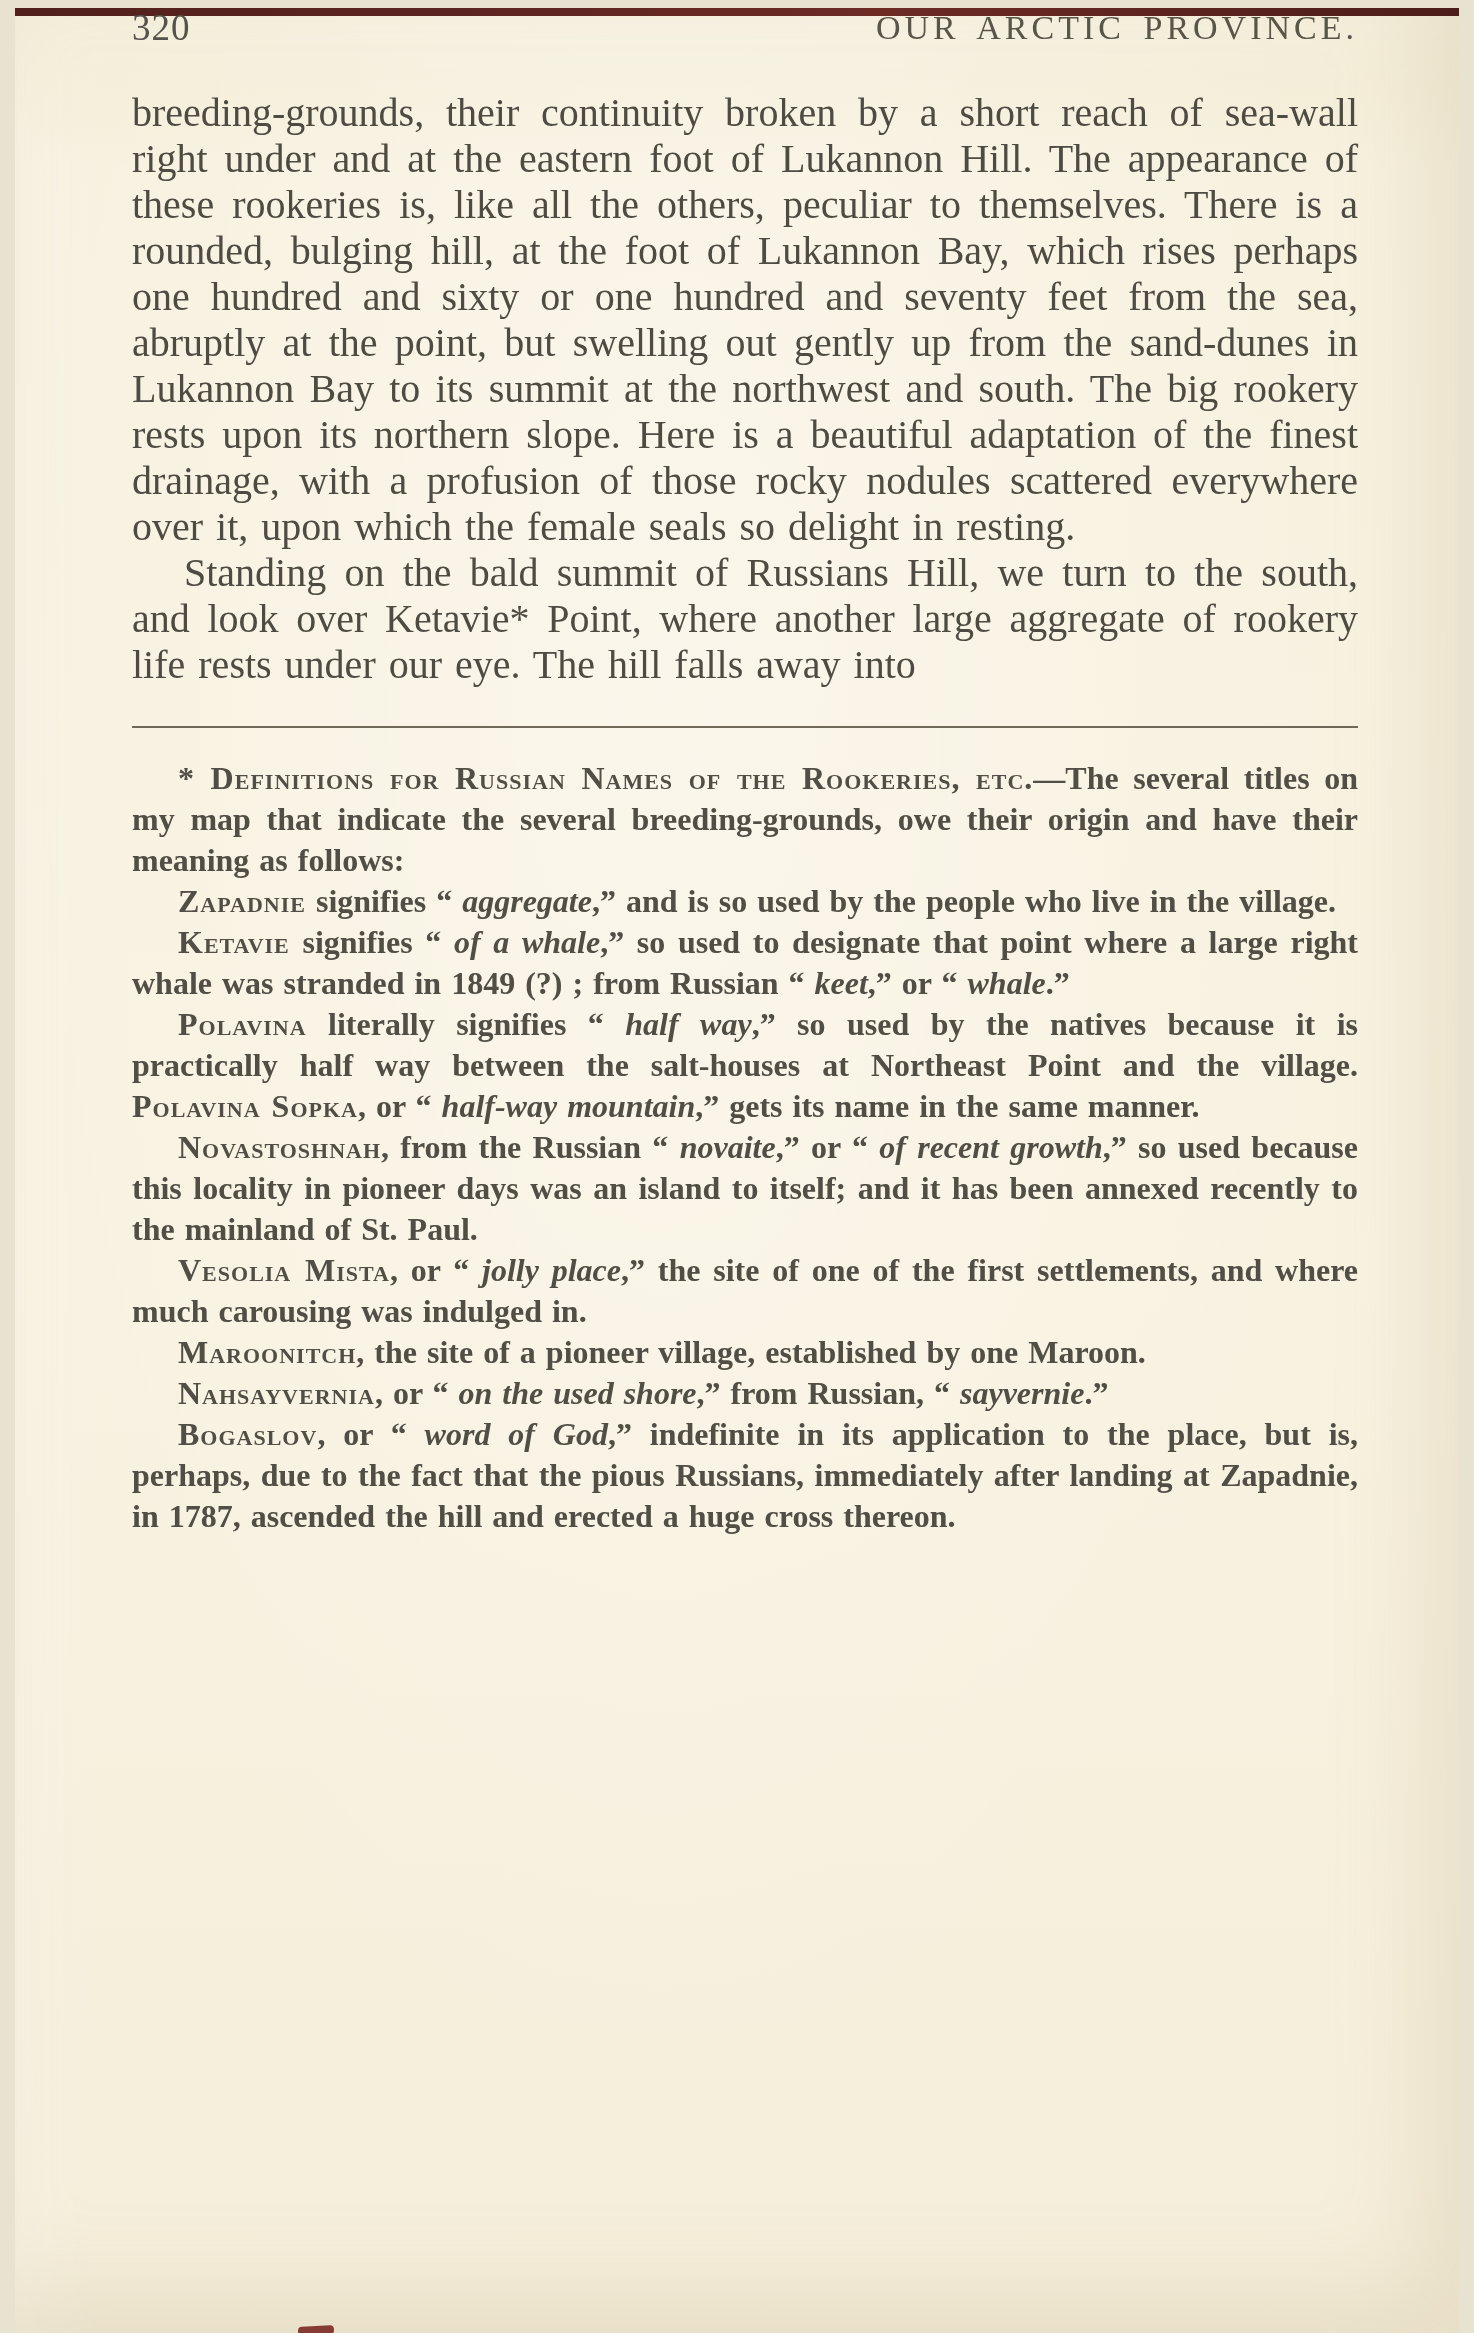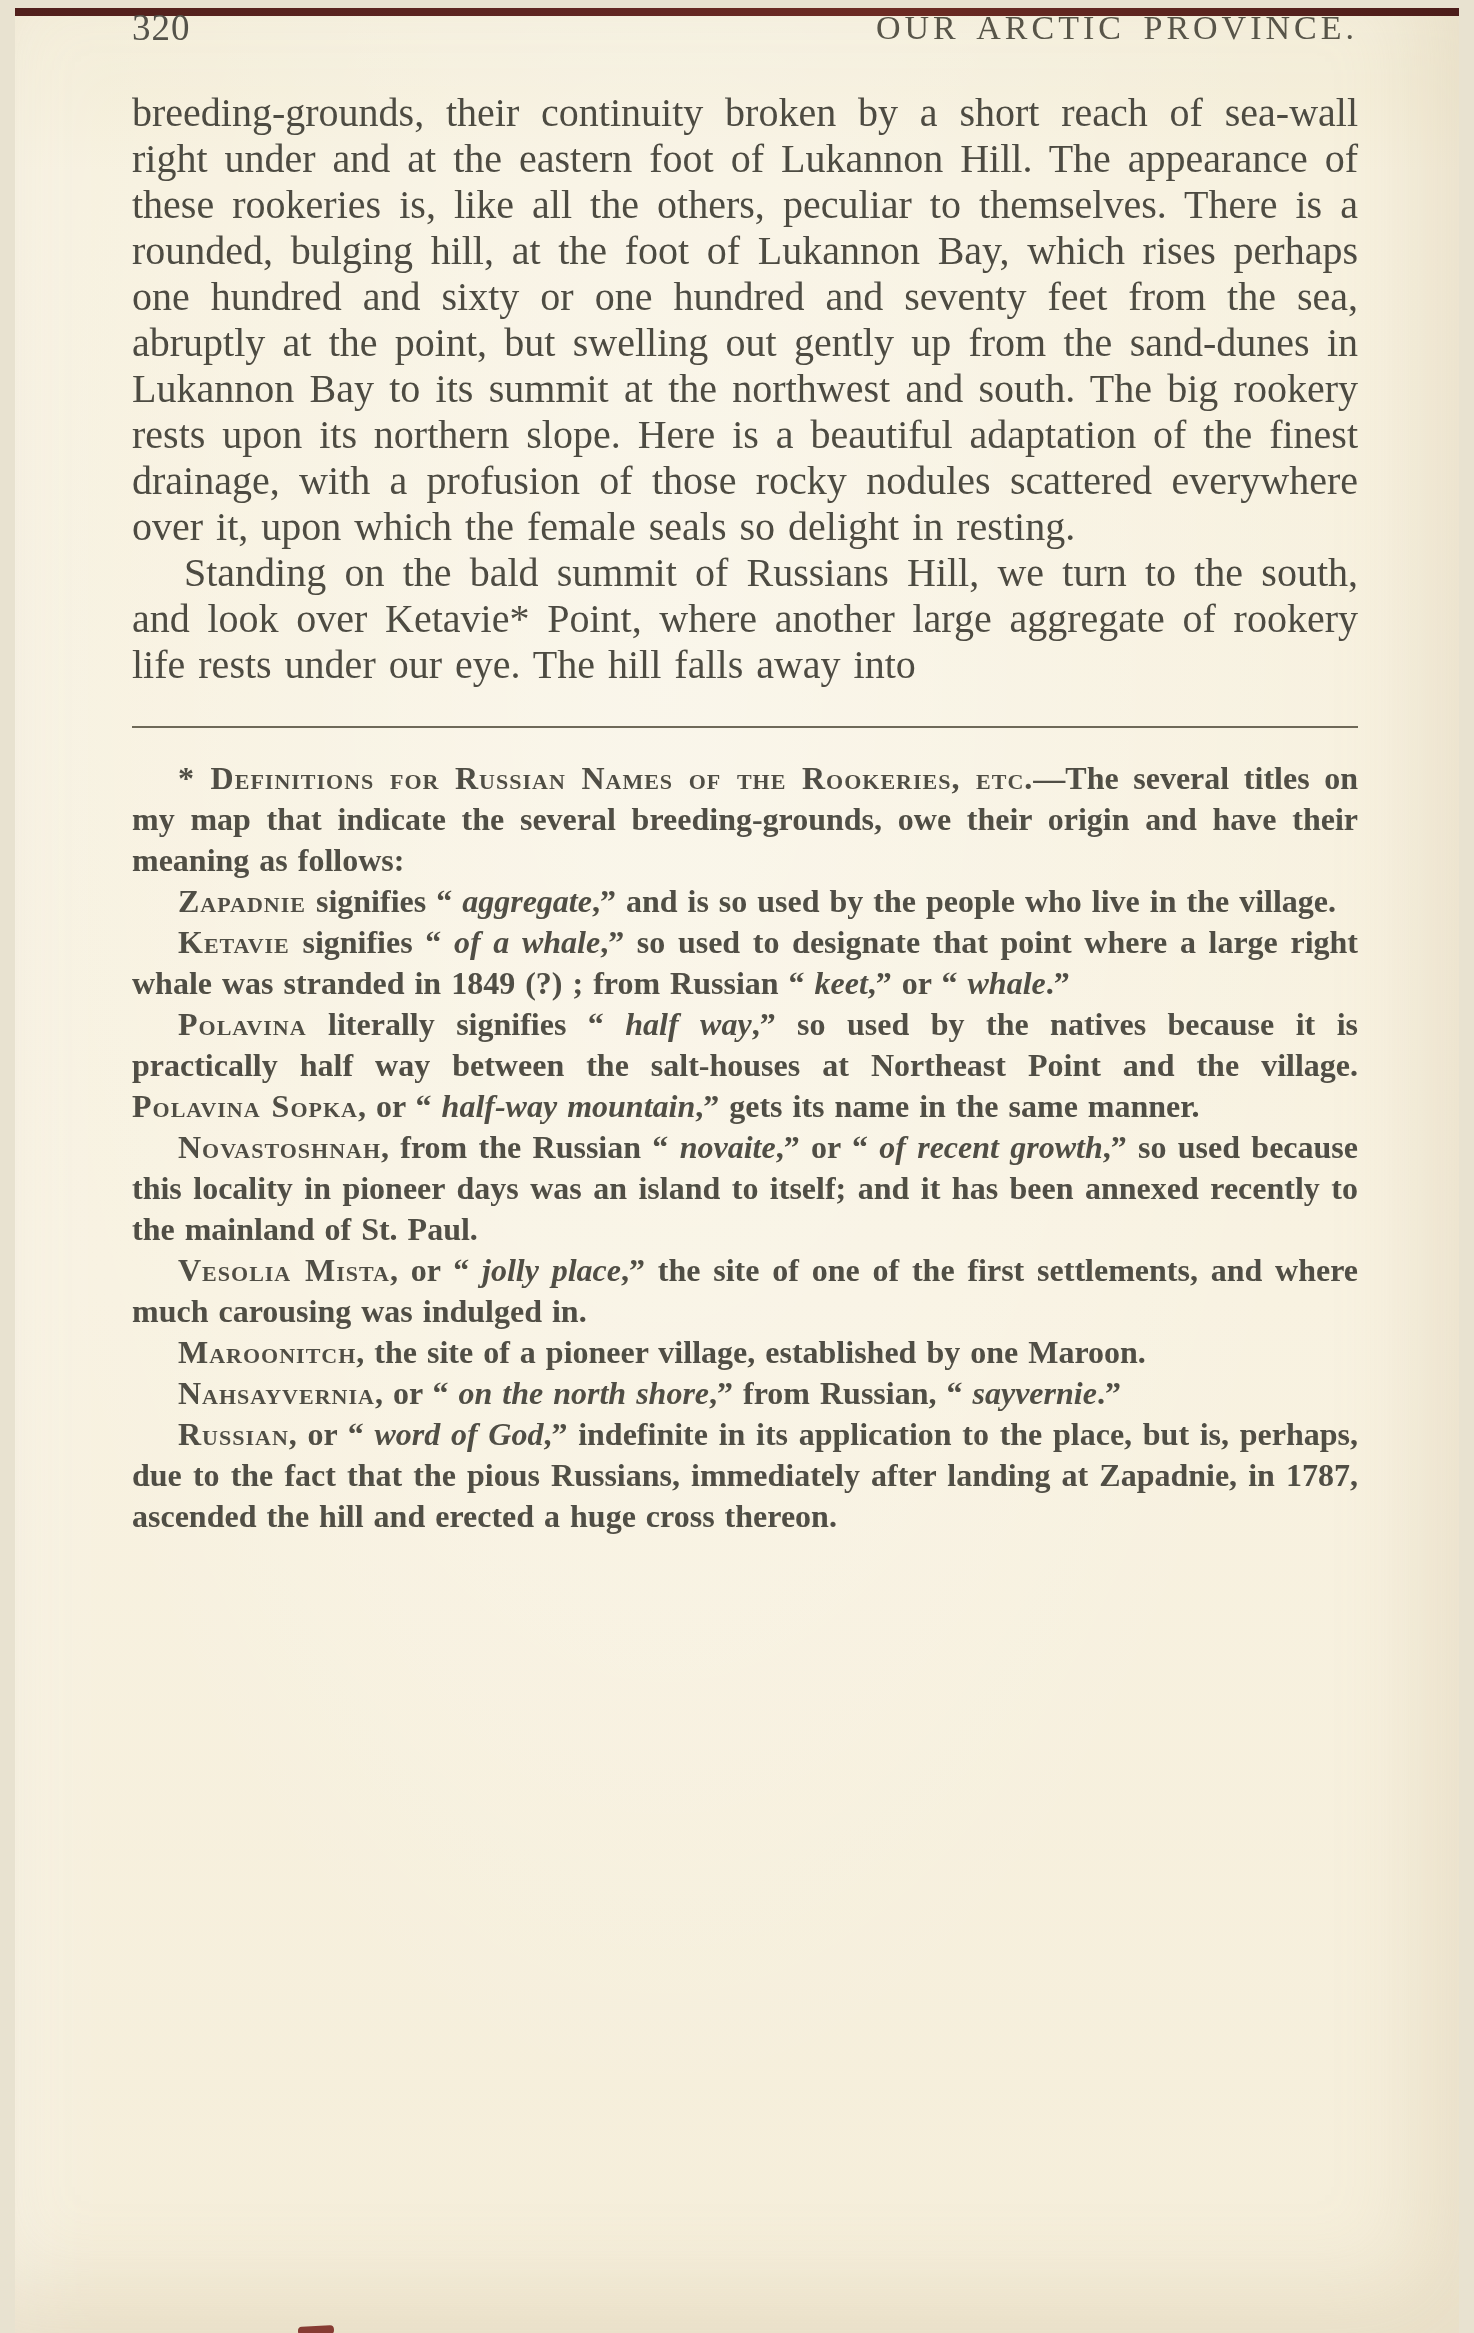--- a/index.html
+++ b/index.html
@@ -122,20 +122,20 @@
     <div class="footnote-rule"></div>
 
     <div id="footnote-paragraphs" class="footnote">
         <p class="indent"><span class="seg-smallcaps">* Definitions for Russian Names of the Rookeries, etc.</span><span class="seg-normal">—The several titles on my map that indicate the several breeding-grounds, owe their origin and have their meaning as follows:</span></p>
         <p class="indent"><span class="seg-smallcaps">Zapadnie</span><span class="seg-normal"> signifies “ </span><span class="seg-italic">aggregate</span><span class="seg-normal">,” and is so used by the people who live in the village.</span></p>
         <p class="indent"><span class="seg-smallcaps">Ketavie</span><span class="seg-normal"> signifies “ </span><span class="seg-italic">of a whale</span><span class="seg-normal">,” so used to designate that point where a large right whale was stranded in 1849 (?) ; from Russian “ </span><span class="seg-italic">keet</span><span class="seg-normal">,” or “ </span><span class="seg-italic">whale</span><span class="seg-normal">.”</span></p>
         <p class="indent"><span class="seg-smallcaps">Polavina</span><span class="seg-normal"> literally signifies “ </span><span class="seg-italic">half way</span><span class="seg-normal">,” so used by the natives because it is practically half way between the salt-houses at Northeast Point and the village.  </span><span class="seg-smallcaps">Polavina Sopka</span><span class="seg-normal">, or “ </span><span class="seg-italic">half-way mountain</span><span class="seg-normal">,” gets its name in the same manner.</span></p>
         <p class="indent"><span class="seg-smallcaps">Novastoshnah</span><span class="seg-normal">, from the Russian “ </span><span class="seg-italic">novaite</span><span class="seg-normal">,” or “ </span><span class="seg-italic">of recent growth</span><span class="seg-normal">,” so used because this locality in pioneer days was an island to itself; and it has been annexed recently to the mainland of St. Paul.</span></p>
         <p class="indent"><span class="seg-smallcaps">Vesolia Mista</span><span class="seg-normal">, or “ </span><span class="seg-italic">jolly place</span><span class="seg-normal">,” the site of one of the first settlements, and where much carousing was indulged in.</span></p>
         <p class="indent"><span class="seg-smallcaps">Maroonitch</span><span class="seg-normal">, the site of a pioneer village, established by one Maroon.</span></p>
-        <p class="indent"><span class="seg-smallcaps">Nahsayvernia</span><span class="seg-normal">, or “ </span><span class="seg-italic">on the north shore</span><span class="seg-normal">,” from Russian, “ </span><span class="seg-italic">sayvernie</span><span class="seg-normal">.”</span></p>
-        <p class="indent"><span class="seg-smallcaps">Russian</span><span class="seg-normal">, or “ </span><span class="seg-italic">word of God</span><span class="seg-normal">,” indefinite in its application to the place, but is, perhaps, due to the fact that the pious Russians, immediately after landing at Zapadnie, in 1787, ascended the hill and erected a huge cross thereon.</span></p>
+        <p class="indent"><span class="seg-smallcaps">Nahsayvernia</span><span class="seg-normal">, or “ </span><span class="seg-italic">on the used shore</span><span class="seg-normal">,” from Russian, “ </span><span class="seg-italic">sayvernie</span><span class="seg-normal">.”</span></p>
+        <p class="indent"><span class="seg-smallcaps">Bogaslov</span><span class="seg-normal">, or “ </span><span class="seg-italic">word of God</span><span class="seg-normal">,” indefinite in its application to the place, but is, perhaps, due to the fact that the pious Russians, immediately after landing at Zapadnie, in 1787, ascended the hill and erected a huge cross thereon.</span></p>
       </div>
 
   </div>
 
   <div class="bottom-mark"></div>
 </div>
 
 </body></html>

